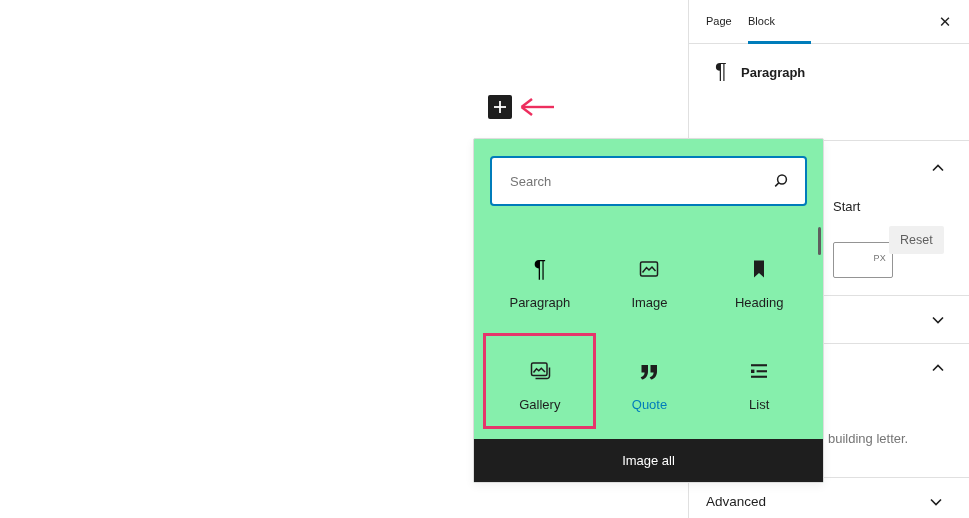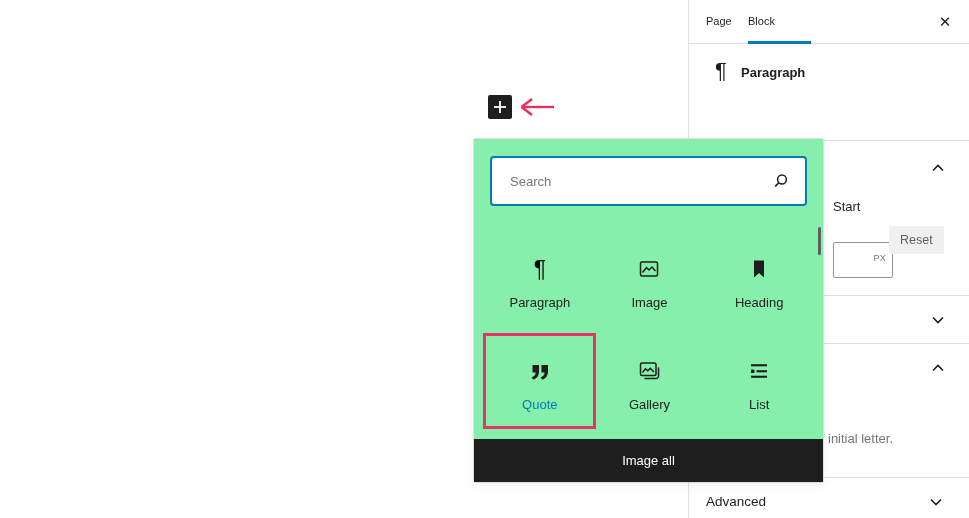--- a/index.html
+++ b/index.html
@@ -103,21 +103,21 @@
         <polyline points="7,9.5 12,14.5 17,9.5" fill="none" stroke="#1e1e1e" stroke-width="1.6"></polyline>
       </svg>
     </button>
     <div class="divider" style="top:343px"></div>
 
     <button class="chev chev-3">
       <svg width="24" height="24" viewBox="0 0 24 24">
         <polyline points="7,14.5 12,9.5 17,14.5" fill="none" stroke="#1e1e1e" stroke-width="1.6"></polyline>
       </svg>
     </button>
-    <div class="dropcap-text">initial letter.</div>
+    <div class="dropcap-text">building letter.</div>
     <div class="divider" style="top:477px"></div>
 
     <div class="advanced-label">Advanced</div>
     <button class="chev chev-4">
       <svg width="24" height="24" viewBox="0 0 24 24">
         <polyline points="7,9.5 12,14.5 17,9.5" fill="none" stroke="#1e1e1e" stroke-width="1.6"></polyline>
       </svg>
     </button>
   </div>
 
@@ -147,38 +147,38 @@
         <span class="bi-label">Image</span>
       </button>
       <button class="block-item">
         <span class="bi-icon">
           <svg width="24" height="24" viewBox="0 0 24 24">
             <path d="M7 3.5 h10 v17 l-5 -4.4 -5 4.4 z" fill="#1e1e1e"></path>
           </svg>
         </span>
         <span class="bi-label">Heading</span>
       </button>
-      <button class="block-item is-active">
-        <span class="bi-icon">
-          <svg width="24" height="24" viewBox="0 0 24 24">
-            <path d="M4.5,6 H11 v6.2 c0,4.6 -2.1,7.2 -6,8.4 L3.7,18.3 c2.5,-1 3.8,-2.5 3.9,-4.9 H4.5 Z" fill="#1e1e1e"></path>
-            <path d="M13.5,6 H20 v6.2 c0,4.6 -2.1,7.2 -6,8.4 L12.7,18.3 c2.5,-1 3.8,-2.5 3.9,-4.9 H13.5 Z" fill="#1e1e1e"></path>
-          </svg>
-        </span>
-        <span class="bi-label">Quote</span>
-      </button>
       <button class="block-item">
         <span class="bi-icon">
           <svg width="24" height="24" viewBox="0 0 24 24">
             <rect x="3.5" y="4" width="15.5" height="12.5" rx="1.5" fill="none" stroke="#1e1e1e" stroke-width="1.5"></rect>
             <polyline points="5.5,13.5 8.5,9.8 10.8,11.8 13.3,9.3 17,13" fill="none" stroke="#1e1e1e" stroke-width="1.5"></polyline>
             <path d="M7.5 19.5 H19 a2.5 2.5 0 0 0 2.5 -2.5 V8.5" fill="none" stroke="#1e1e1e" stroke-width="1.5"></path>
           </svg>
         </span>
         <span class="bi-label">Gallery</span>
+      </button>
+      <button class="block-item is-active">
+        <span class="bi-icon">
+          <svg width="24" height="24" viewBox="0 0 24 24">
+            <path d="M4.5,6 H11 v6.2 c0,4.6 -2.1,7.2 -6,8.4 L3.7,18.3 c2.5,-1 3.8,-2.5 3.9,-4.9 H4.5 Z" fill="#1e1e1e"></path>
+            <path d="M13.5,6 H20 v6.2 c0,4.6 -2.1,7.2 -6,8.4 L12.7,18.3 c2.5,-1 3.8,-2.5 3.9,-4.9 H13.5 Z" fill="#1e1e1e"></path>
+          </svg>
+        </span>
+        <span class="bi-label">Quote</span>
       </button>
       <button class="block-item">
         <span class="bi-icon">
           <svg width="24" height="24" viewBox="0 0 24 24">
             <rect x="4" y="5.2" width="16" height="2.1" fill="#1e1e1e"></rect>
             <rect x="4" y="10.6" width="3.4" height="3.4" fill="#1e1e1e"></rect>
             <rect x="9.6" y="11.2" width="10.4" height="2.1" fill="#1e1e1e"></rect>
             <rect x="4" y="16.7" width="16" height="2.1" fill="#1e1e1e"></rect>
           </svg>
         </span>

